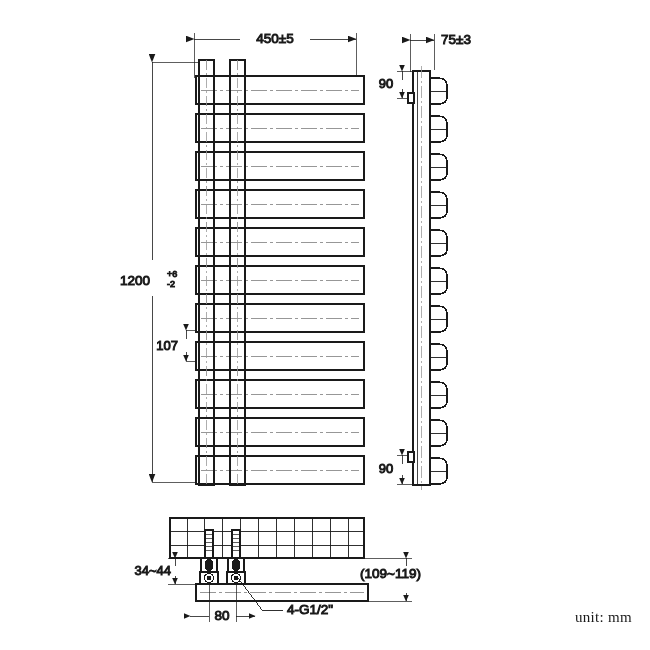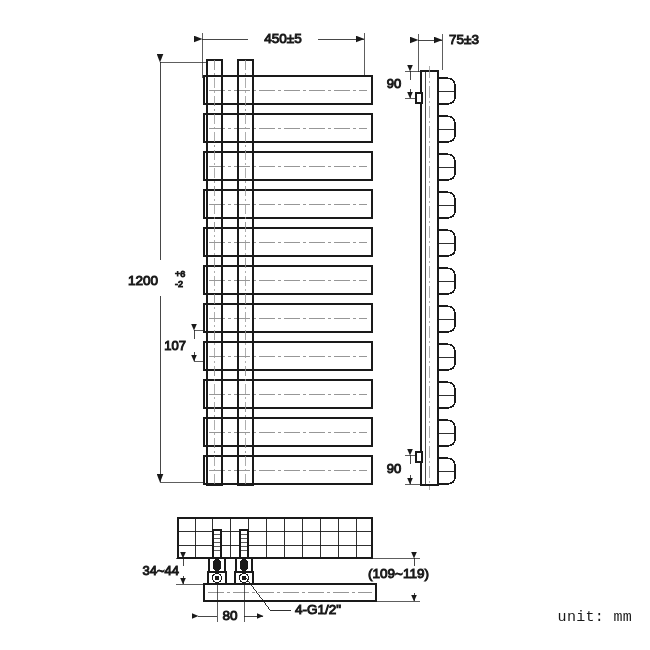--- a/index.html
+++ b/index.html
@@ -4,30 +4,30 @@
 <style>
   html,body{margin:0;padding:0;}
   body{
     width:650px;height:650px;
     background:#ffffff;
     font-family:"Liberation Sans", sans-serif;
     color:#1a1a1a;
     overflow:hidden;
     position:relative;
   }
-  #stage{position:absolute;left:8px;top:0;width:538px;height:650px;}
+  #stage{position:absolute;left:0;top:0;width:538px;height:650px;}
   svg{display:block;}
   .txt{font-family:"Liberation Sans", sans-serif;fill:#1a1a1a;}
   .unit-label{
     position:absolute;
     right:18px;bottom:24px;
     font-size:15px;
     letter-spacing:.3px;
     color:#1a1a1a;
-    font-family:Liberation Mono, monospace;
+    font-family:Liberation Serif, serif;
   }
 </style>
 </head>
 <body>
 
 <div id="stage">
 <svg width="650" height="650" viewBox="0 0 650 650">
 
   <defs>
     <marker id="ar" markerWidth="9" markerHeight="7" refX="8.5" refY="3.5" orient="auto" markerUnits="userSpaceOnUse">

